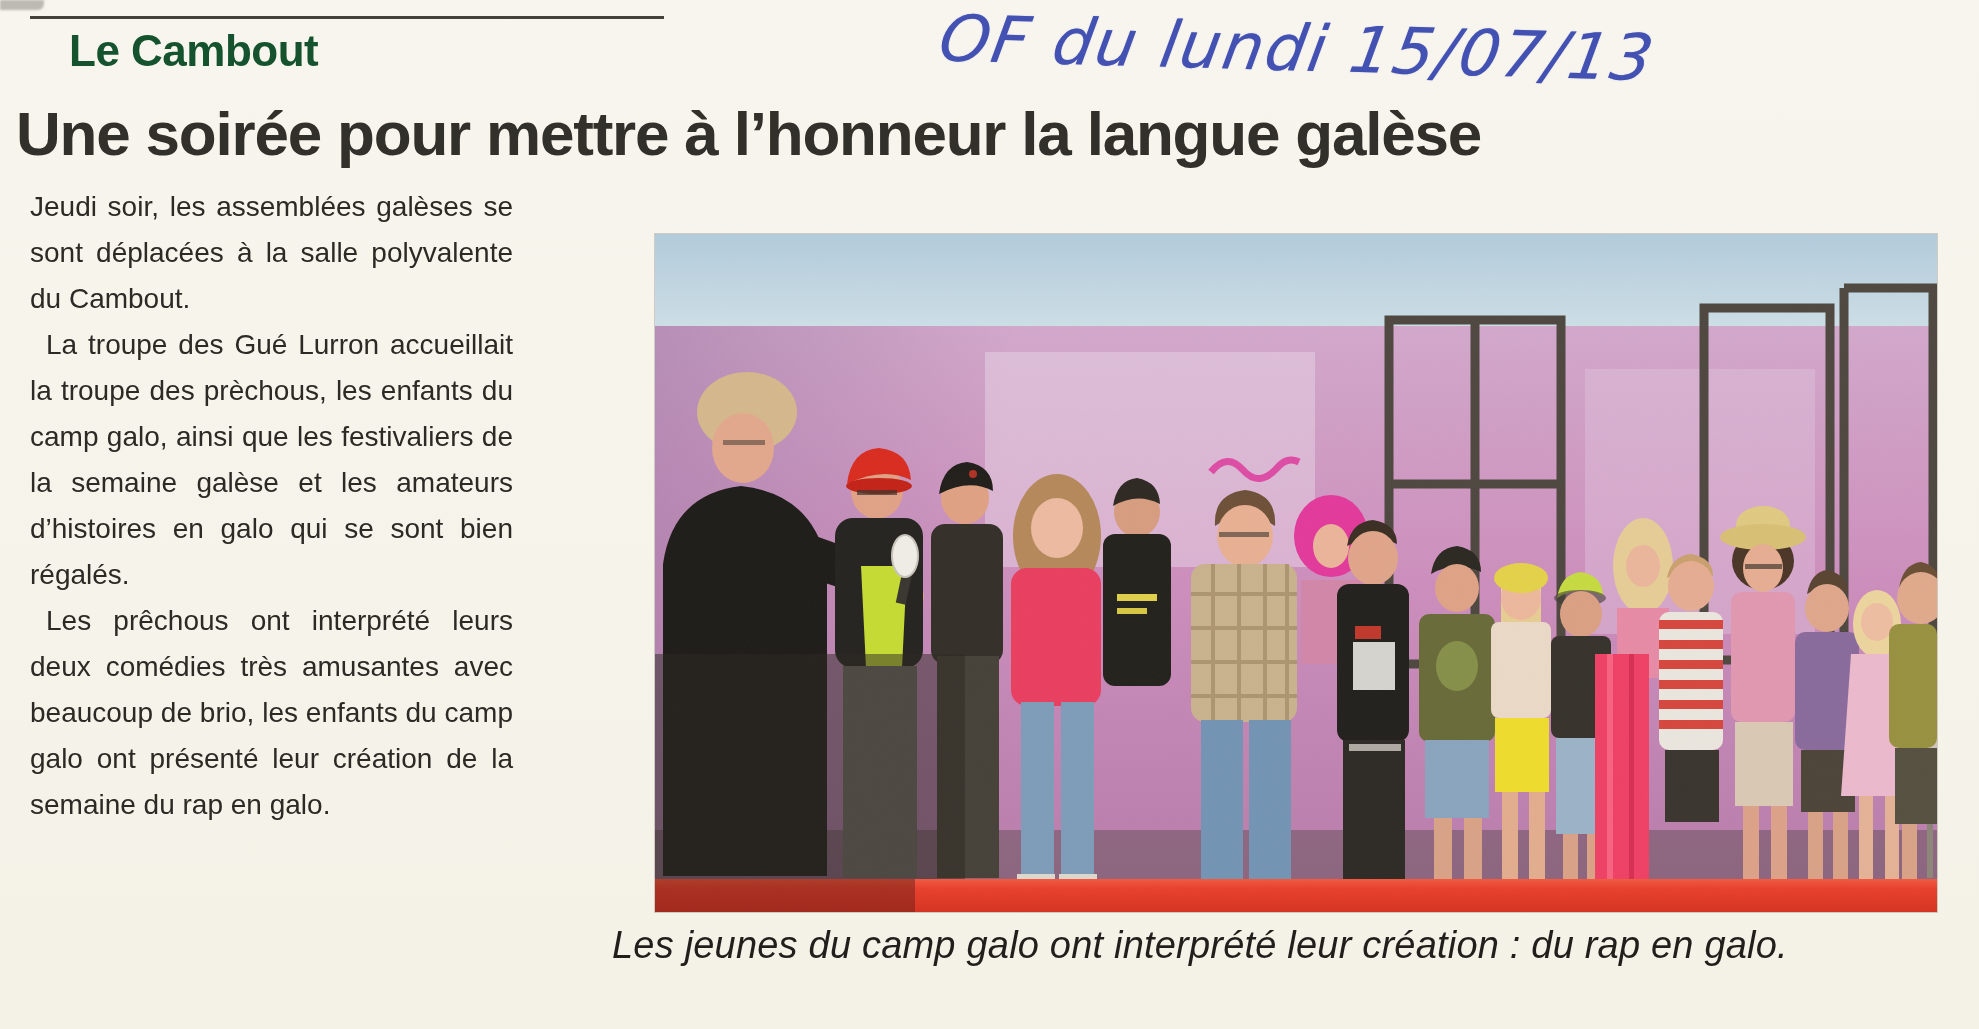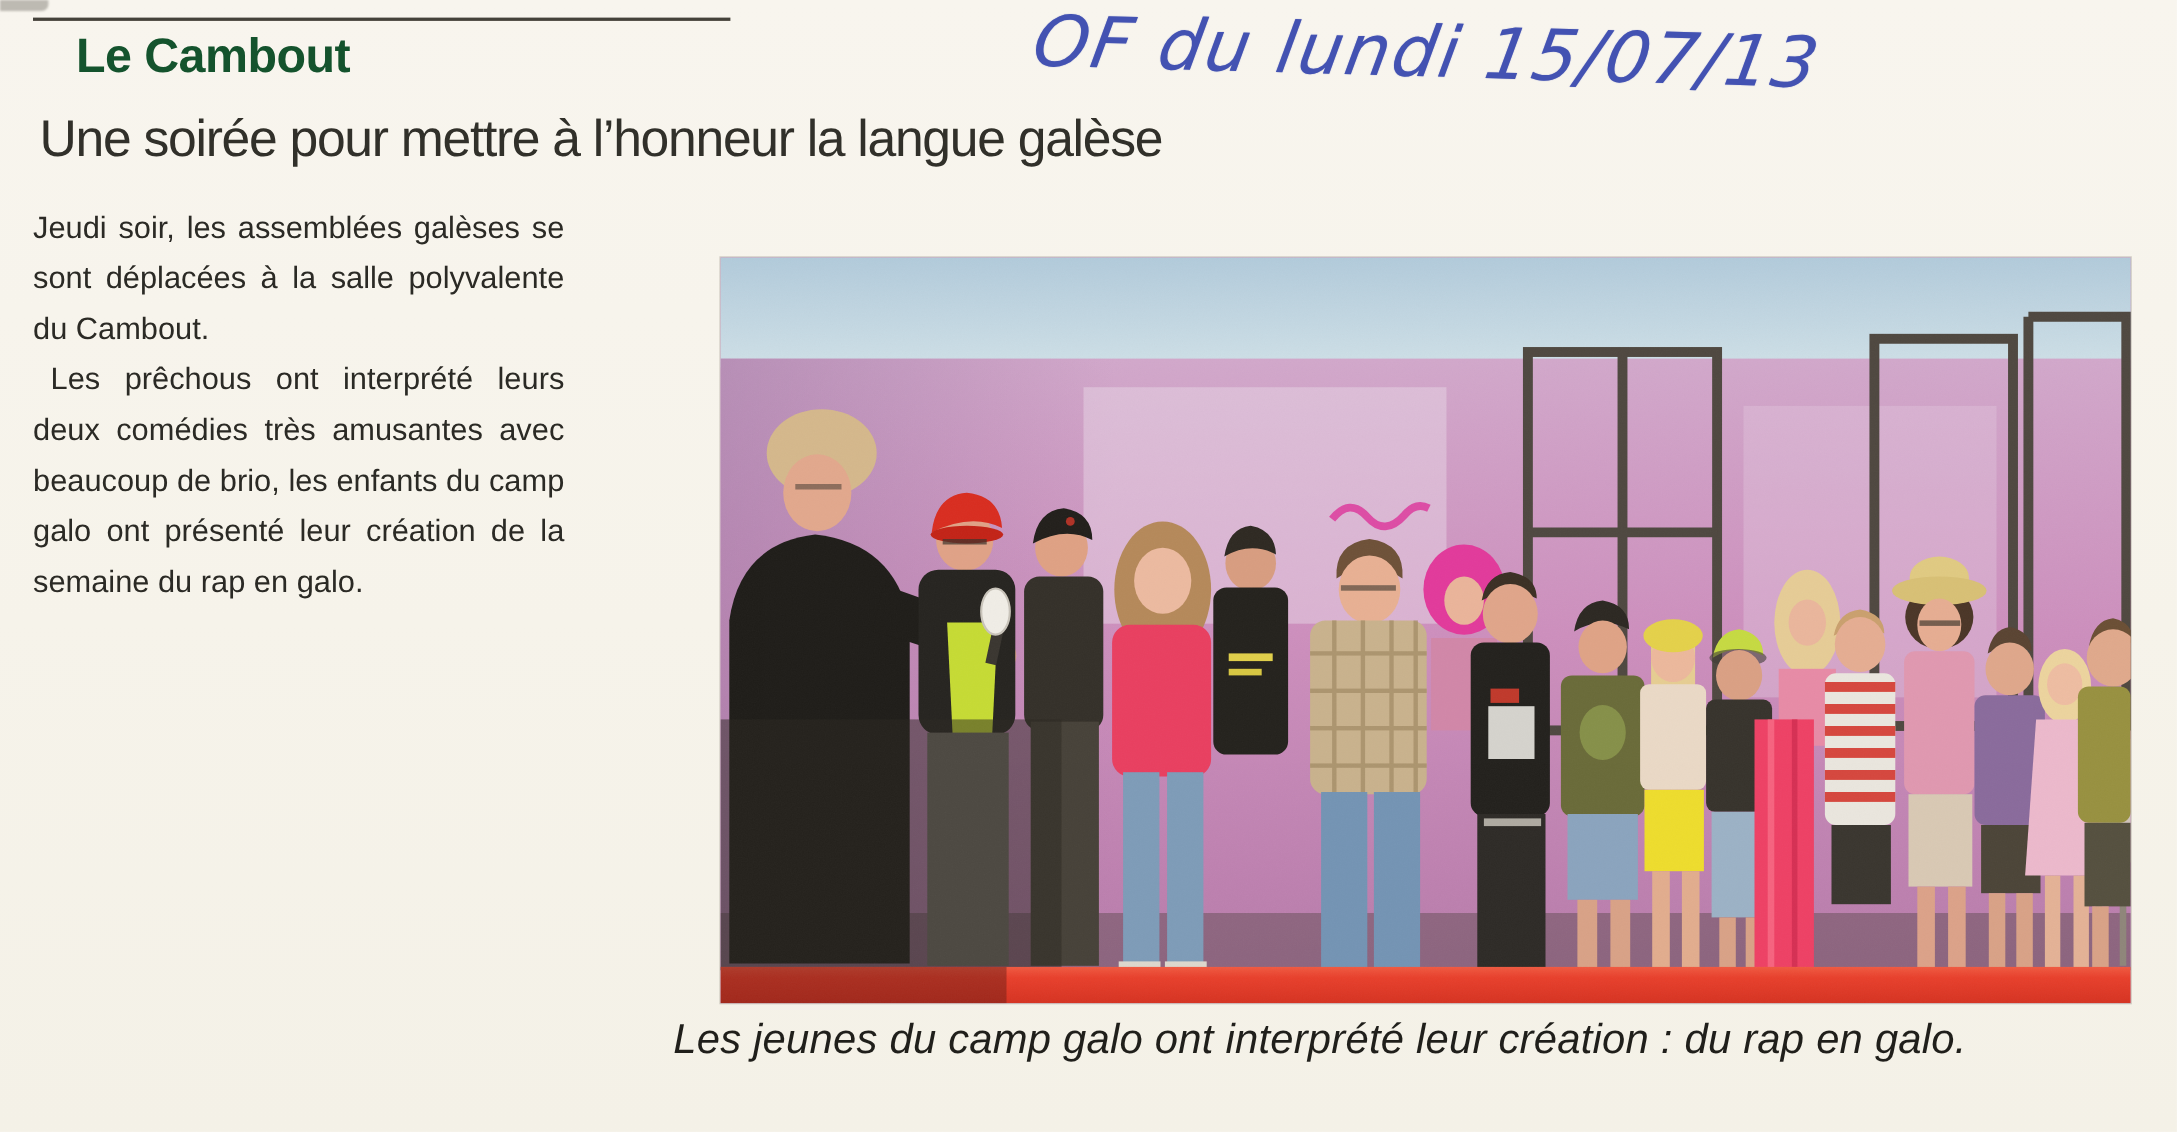--- a/index.html
+++ b/index.html
@@ -12,22 +12,22 @@
   .top-rule{position:absolute;left:30px;top:16px;width:634px;height:3px;background:#45423a;}
   .section-title{position:absolute;left:33px;top:26px;font-size:44px;font-weight:bold;letter-spacing:-.5px;color:#14532d;margin-left:36px;}
   .handwriting{
     position:absolute;left:940px;top:14px;width:900px;
     font-family:"DejaVu Sans",sans-serif;font-style:italic;font-size:64px;
     color:#4352b2;transform:rotate(1.6deg) skewX(-8deg);
     letter-spacing:2px;text-shadow:0 0 1px rgba(67,82,178,.55);
     white-space:nowrap;
   }
   .headline{
-    position:absolute;left:36px;top:98px;width:1560px;
-    font-size:47px;font-weight:normal;letter-spacing:-1.2px;color:#31302a;
+    position:absolute;left:16px;top:98px;width:1560px;
+    font-size:62px;font-weight:bold;letter-spacing:-1.2px;color:#31302a;
   }
   .article-body{
     position:absolute;left:30px;top:184px;width:483px;
     font-size:28px;line-height:46px;text-align:justify;color:#2b2a25;
   }
   .article-body p{margin:0;}
   .article-body p + p{text-indent:16px;}
   .photo{
     position:absolute;left:655px;top:234px;width:1282px;height:678px;
     background:#c9a0c6;box-shadow:0 0 0 1px rgba(90,80,70,.25);
@@ -45,20 +45,21 @@
 <div class="top-rule"></div>
 
 <div class="section-title">Le Cambout</div>
 
 <div class="handwriting">OF du lundi 15/07/13</div>
 
 <h1 class="headline" style="margin:0;">Une soirée pour mettre à l’honneur la langue galèse</h1>
 
 <div class="article-body">
   <p>Jeudi soir, les assemblées galèses se sont déplacées à la salle polyvalente du Cambout.</p>
+  <p>La troupe des Gué Lurron accueillait la troupe des prèchous, les enfants du camp galo, ainsi que les festivaliers de la semaine galèse et les amateurs d’histoires en galo qui se sont bien régalés.</p>
   <p>Les prêchous ont interprété leurs deux comédies très amusantes avec beaucoup de brio, les enfants du camp galo ont présenté leur création de la semaine du rap en galo.</p>
 </div>
 
 <div class="photo">
   <svg viewBox="0 0 1282 678" preserveAspectRatio="none">
     <defs>
       <linearGradient id="sky" x1="0" y1="0" x2="0" y2="1">
         <stop offset="0" stop-color="#b2cbdb"></stop>
           <stop offset="1" stop-color="#cfe0e7"></stop>
       </linearGradient>

